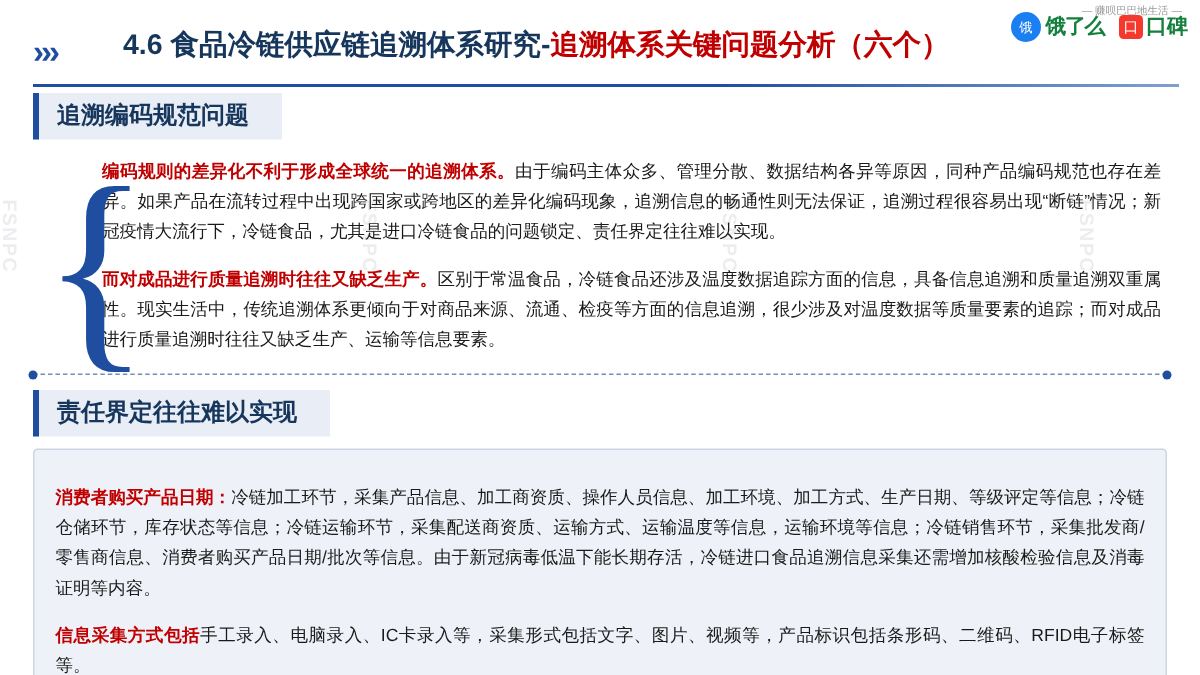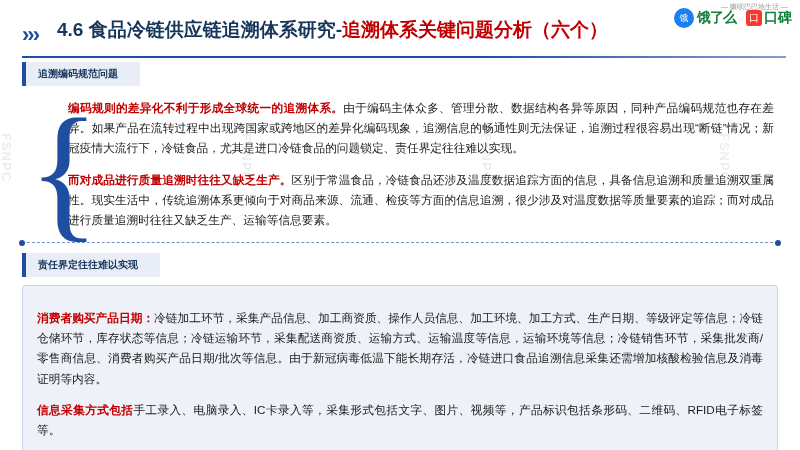--- a/index.html
+++ b/index.html
@@ -46,21 +46,21 @@
     position: absolute;
     left: 22px;
     top: 22px;
     color: #1f4ea1;
     font-size: 22px;
     font-weight: bold;
     letter-spacing: -2px;
   }
   .title {
     position: absolute;
-    left: 57px;
+    left: 82px;
     top: 17px;
     font-size: 19px;
     font-weight: bold;
     color: #16365c;
     white-space: nowrap;
   }
   .title .accent { color: #c00000; }
   .brand {
     position: absolute;
     right: 8px;
@@ -132,21 +132,21 @@
   .section {
     position: relative;
     margin: 0 22px;
     z-index: 2;
   }
   .sec-head {
     display: inline-block;
     background: #e8edf6;
     border-left: 4px solid #1f4ea1;
     padding: 5px 22px 5px 12px;
-    font-size: 10px;
+    font-size: 16px;
     font-weight: bold;
     color: #16365c;
   }
   .sec1-body {
     position: relative;
     margin-top: 8px;
     padding-left: 46px;
     padding-right: 4px;
   }
   .brace {

